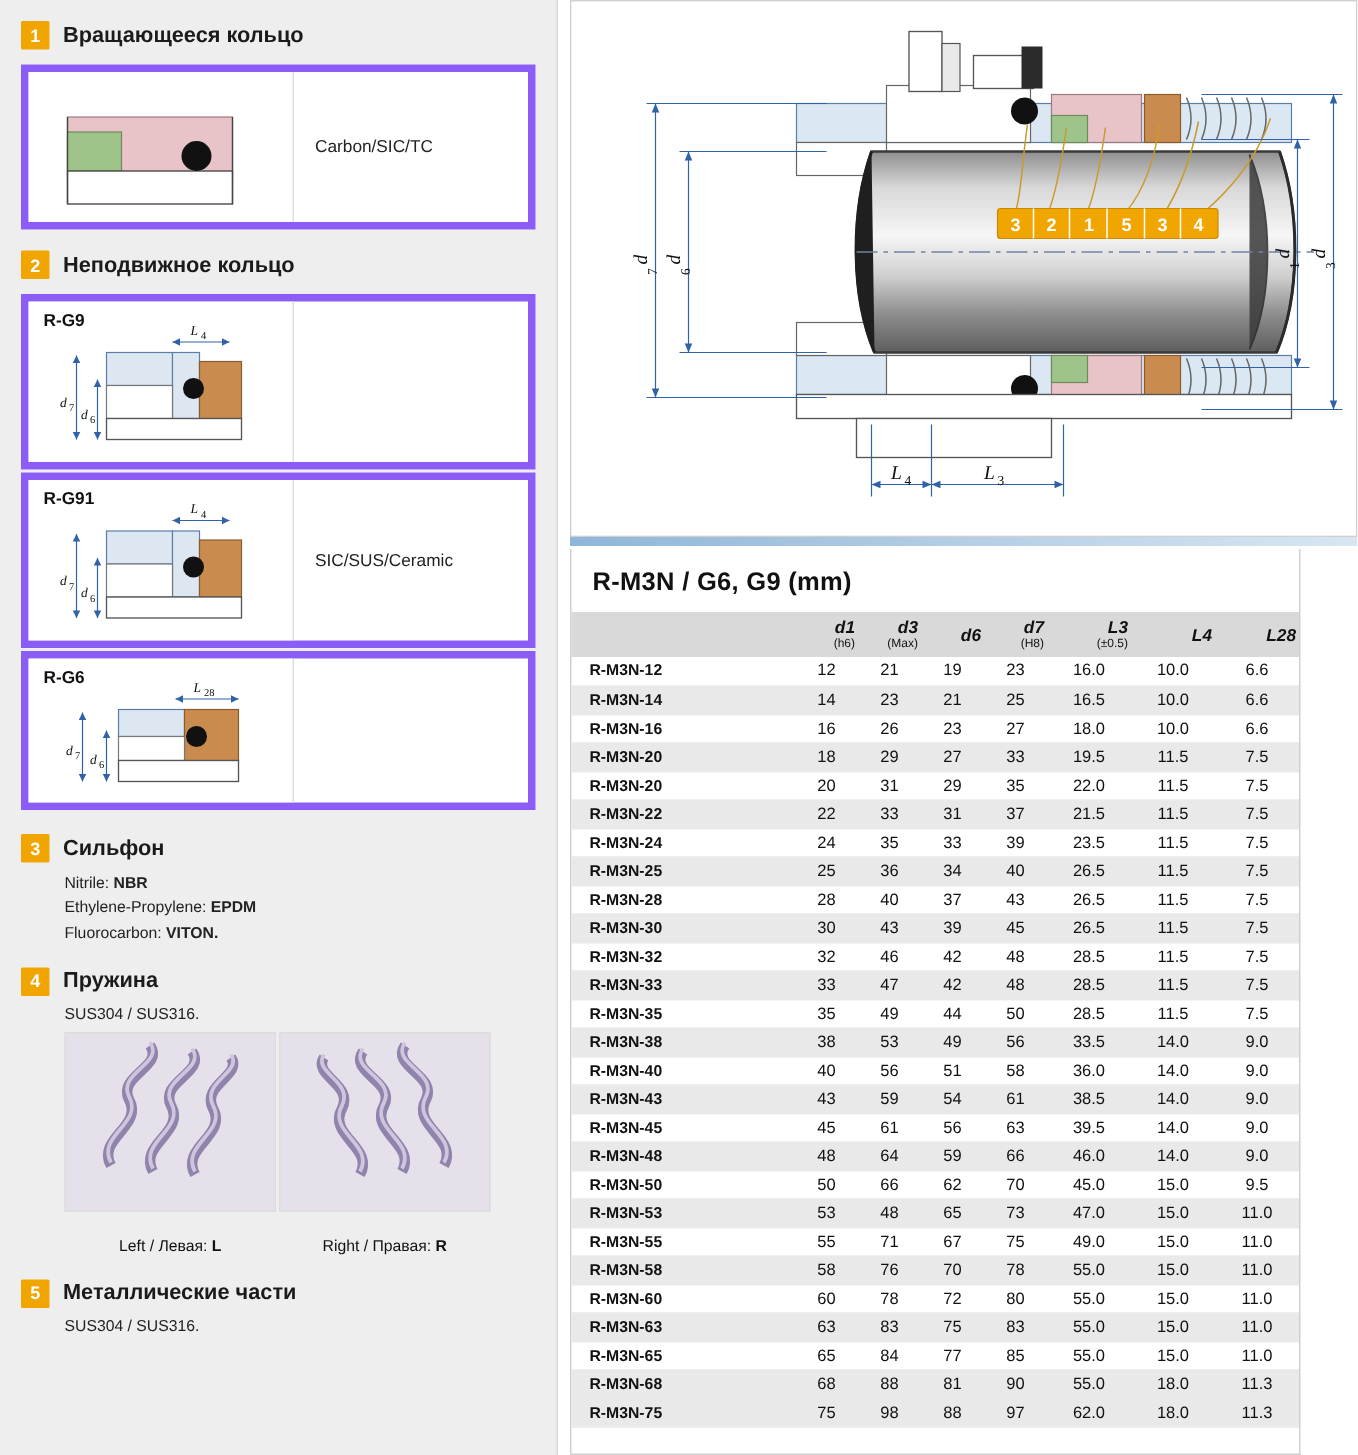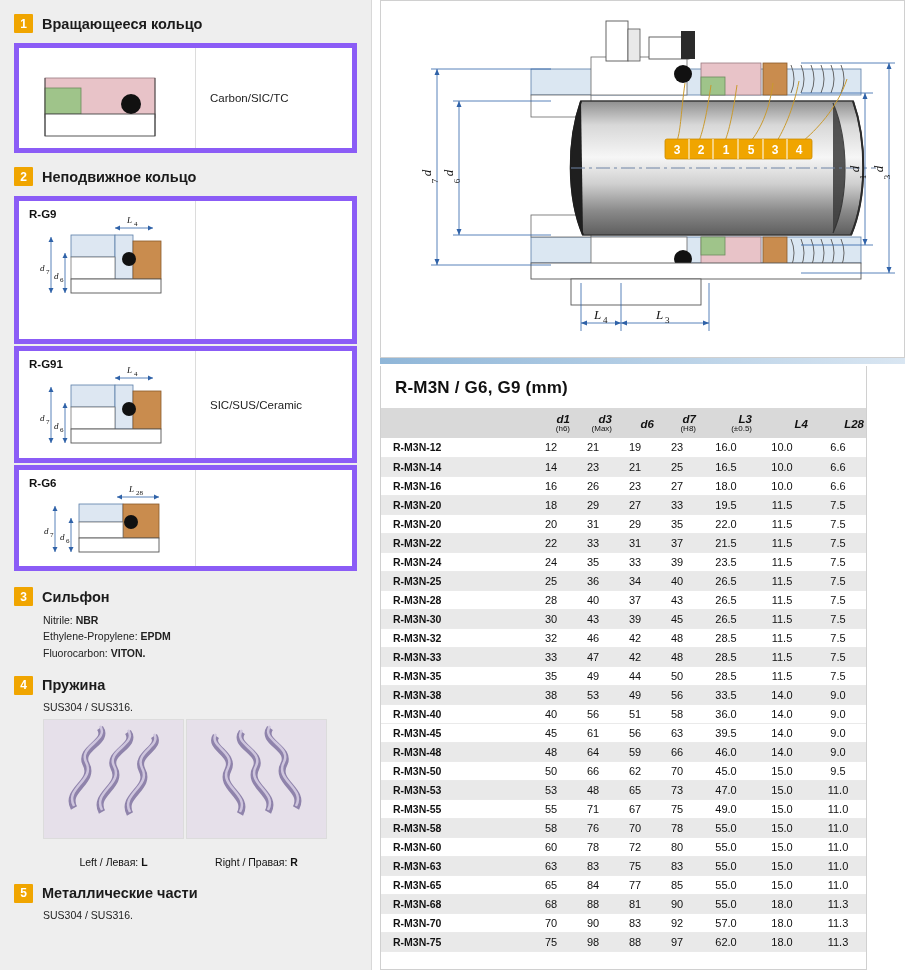--- a/index.html
+++ b/index.html
@@ -131,21 +131,21 @@
       </div>
     </div>
 
     <div class="sec-head" style="margin-top:14px;">
       <div class="num-badge">2</div>
       <div class="sec-title">Неподвижное кольцо</div>
     </div>
 
     <div class="card">
       <div class="card-row">
-        <div class="card-fig" style="height:138px;">
+        <div class="card-fig" style="height:107px;">
           <div class="fig-label" style="left:10px; top:7px;">R-G9</div>
           <svg class="fig-svg" width="176" height="107" viewBox="0 0 176 107">
             <rect x="0" y="0" width="176" height="107" fill="#ffffff"></rect>
 
             <line x1="96" y1="27" x2="134" y2="27" stroke="#2f62a8" stroke-width="0.8"></line>
             <path d="M96,27 l5,-2.5 l0,5 z" fill="#2f62a8"></path>
             <path d="M134,27 l-5,-2.5 l0,5 z" fill="#2f62a8"></path>
             <text x="108" y="22" font-size="9" font-style="italic" fill="#111" font-family="Liberation Serif, serif">L</text>
             <text x="115" y="25" font-size="7" fill="#111" font-family="Liberation Serif, serif">4</text>
 
@@ -624,20 +624,30 @@
           <tr>
             <td class="model">R-M3N-40</td>
             <td>40</td>
             <td>56</td>
             <td>51</td>
             <td>58</td>
             <td>36.0</td>
             <td>14.0</td>
             <td>9.0</td>
           </tr>
+          <tr class="alt">
+            <td class="model">R-M3N-43</td>
+            <td>43</td>
+            <td>59</td>
+            <td>54</td>
+            <td>61</td>
+            <td>38.5</td>
+            <td>14.0</td>
+            <td>9.0</td>
+          </tr>
           <tr>
             <td class="model">R-M3N-45</td>
             <td>45</td>
             <td>61</td>
             <td>56</td>
             <td>63</td>
             <td>39.5</td>
             <td>14.0</td>
             <td>9.0</td>
           </tr>
@@ -724,30 +734,20 @@
           <tr class="alt">
             <td class="model">R-M3N-68</td>
             <td>68</td>
             <td>88</td>
             <td>81</td>
             <td>90</td>
             <td>55.0</td>
             <td>18.0</td>
             <td>11.3</td>
           </tr>
-          <tr>
-            <td class="model">R-M3N-70</td>
-            <td>70</td>
-            <td>90</td>
-            <td>83</td>
-            <td>92</td>
-            <td>57.0</td>
-            <td>18.0</td>
-            <td>11.3</td>
-          </tr>
           <tr class="alt">
             <td class="model">R-M3N-75</td>
             <td>75</td>
             <td>98</td>
             <td>88</td>
             <td>97</td>
             <td>62.0</td>
             <td>18.0</td>
             <td>11.3</td>
           </tr>

